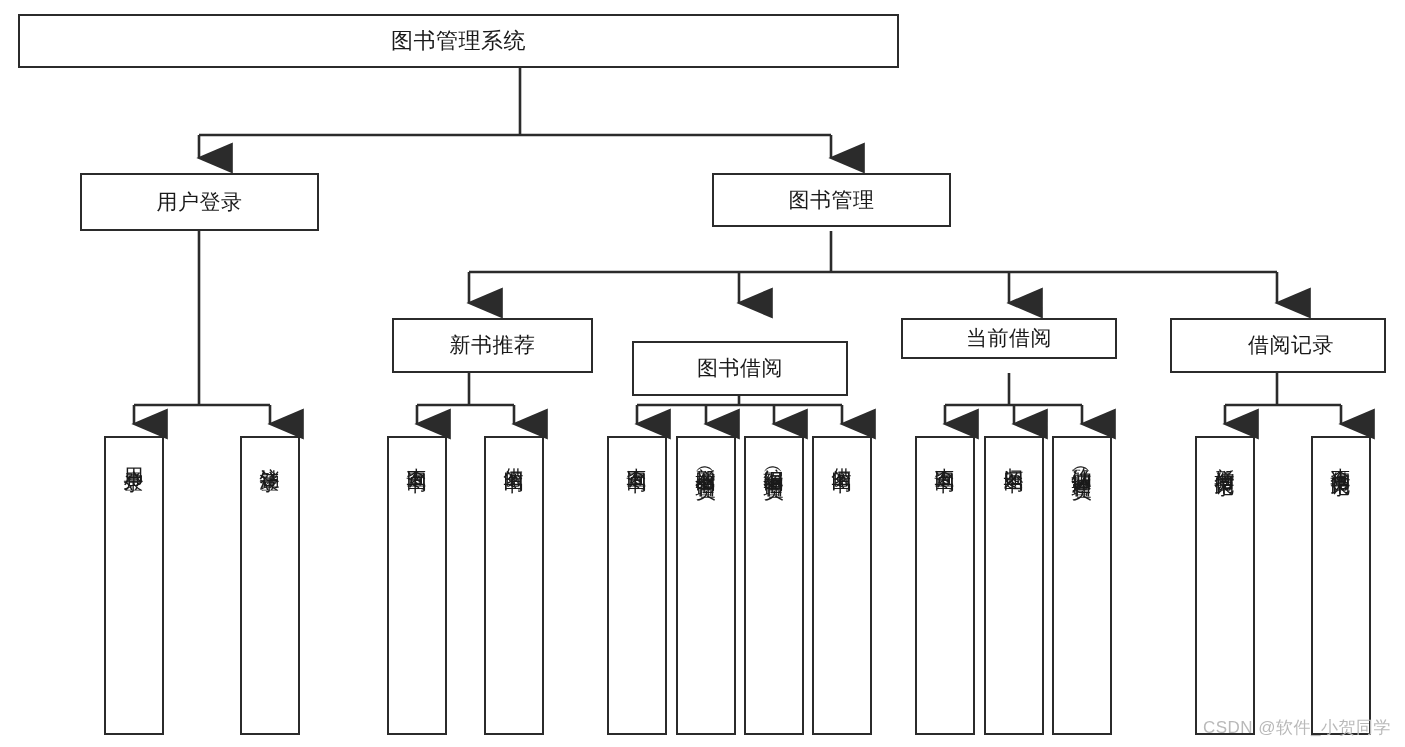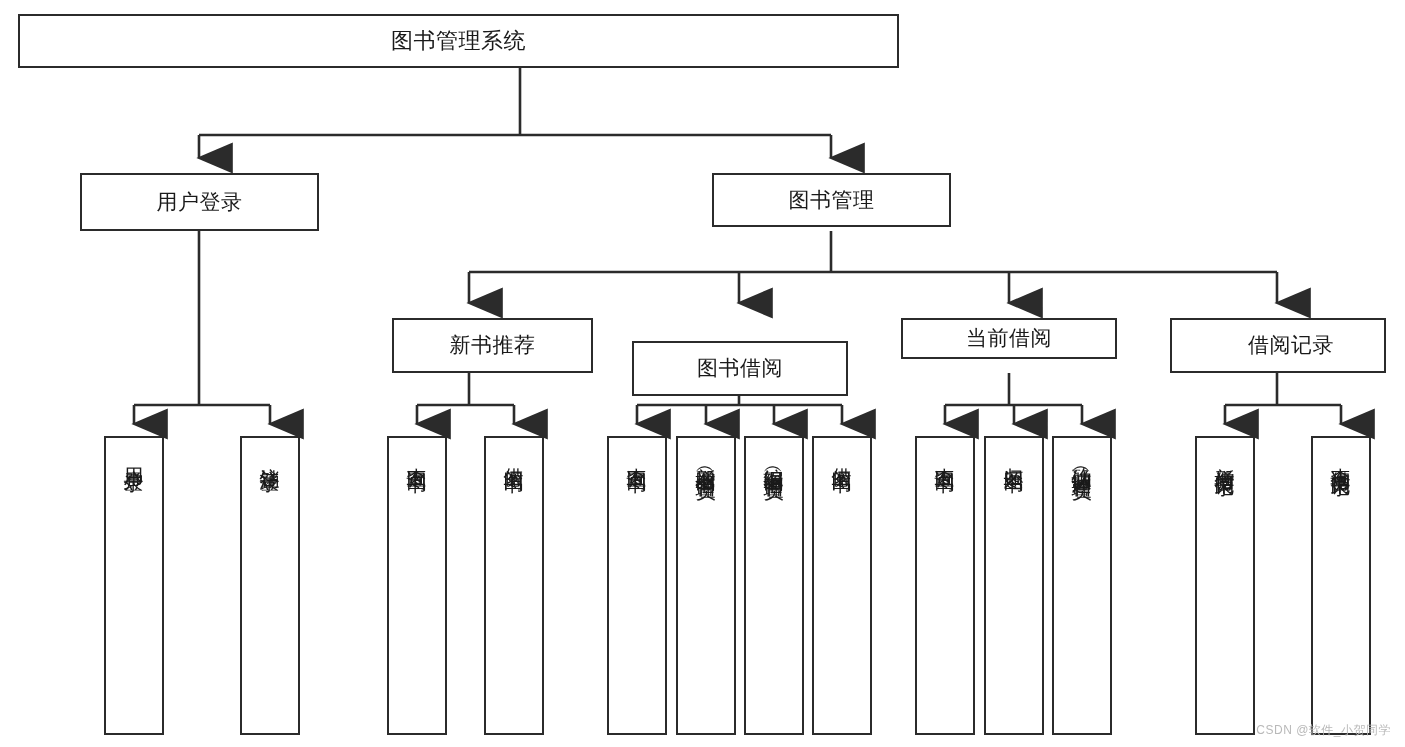--- a/index.html
+++ b/index.html
@@ -59,21 +59,21 @@
     text-orientation: upright;
     font-size: 20px;
     line-height: 1.5;
     letter-spacing: 2px;
     max-height: 270px;
   }
   #watermark {
     position: absolute;
     right: 14px;
     bottom: 8px;
-    font-size: 12px;
+    font-size: 17px;
     color: #b9b9b9;
     letter-spacing: 0.5px;
     white-space: nowrap;
     pointer-events: none;
     margin-top: 24px;
   }
 </style>
 </head>
 <body>
 

